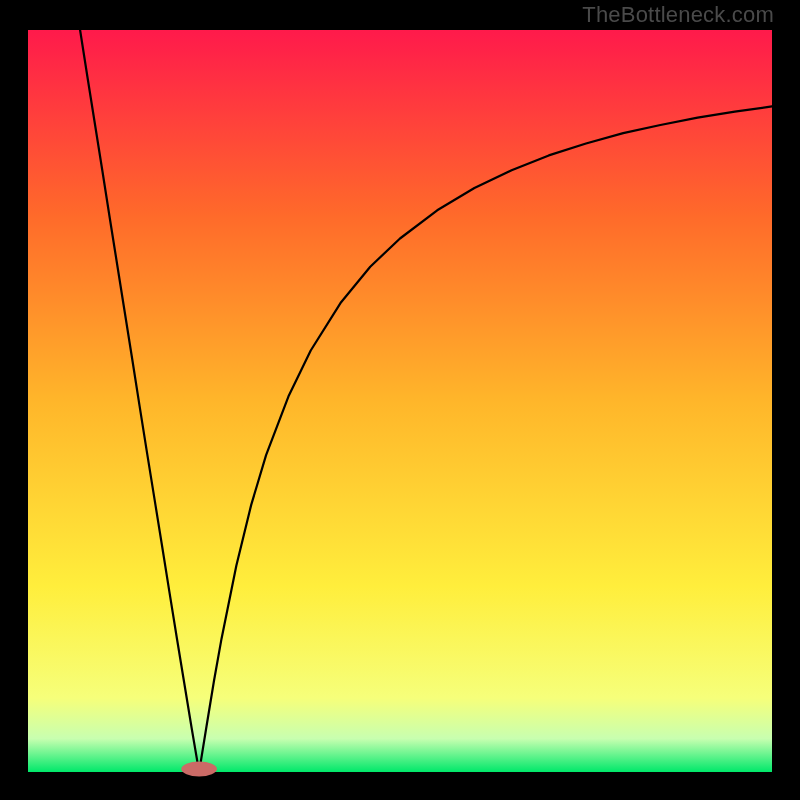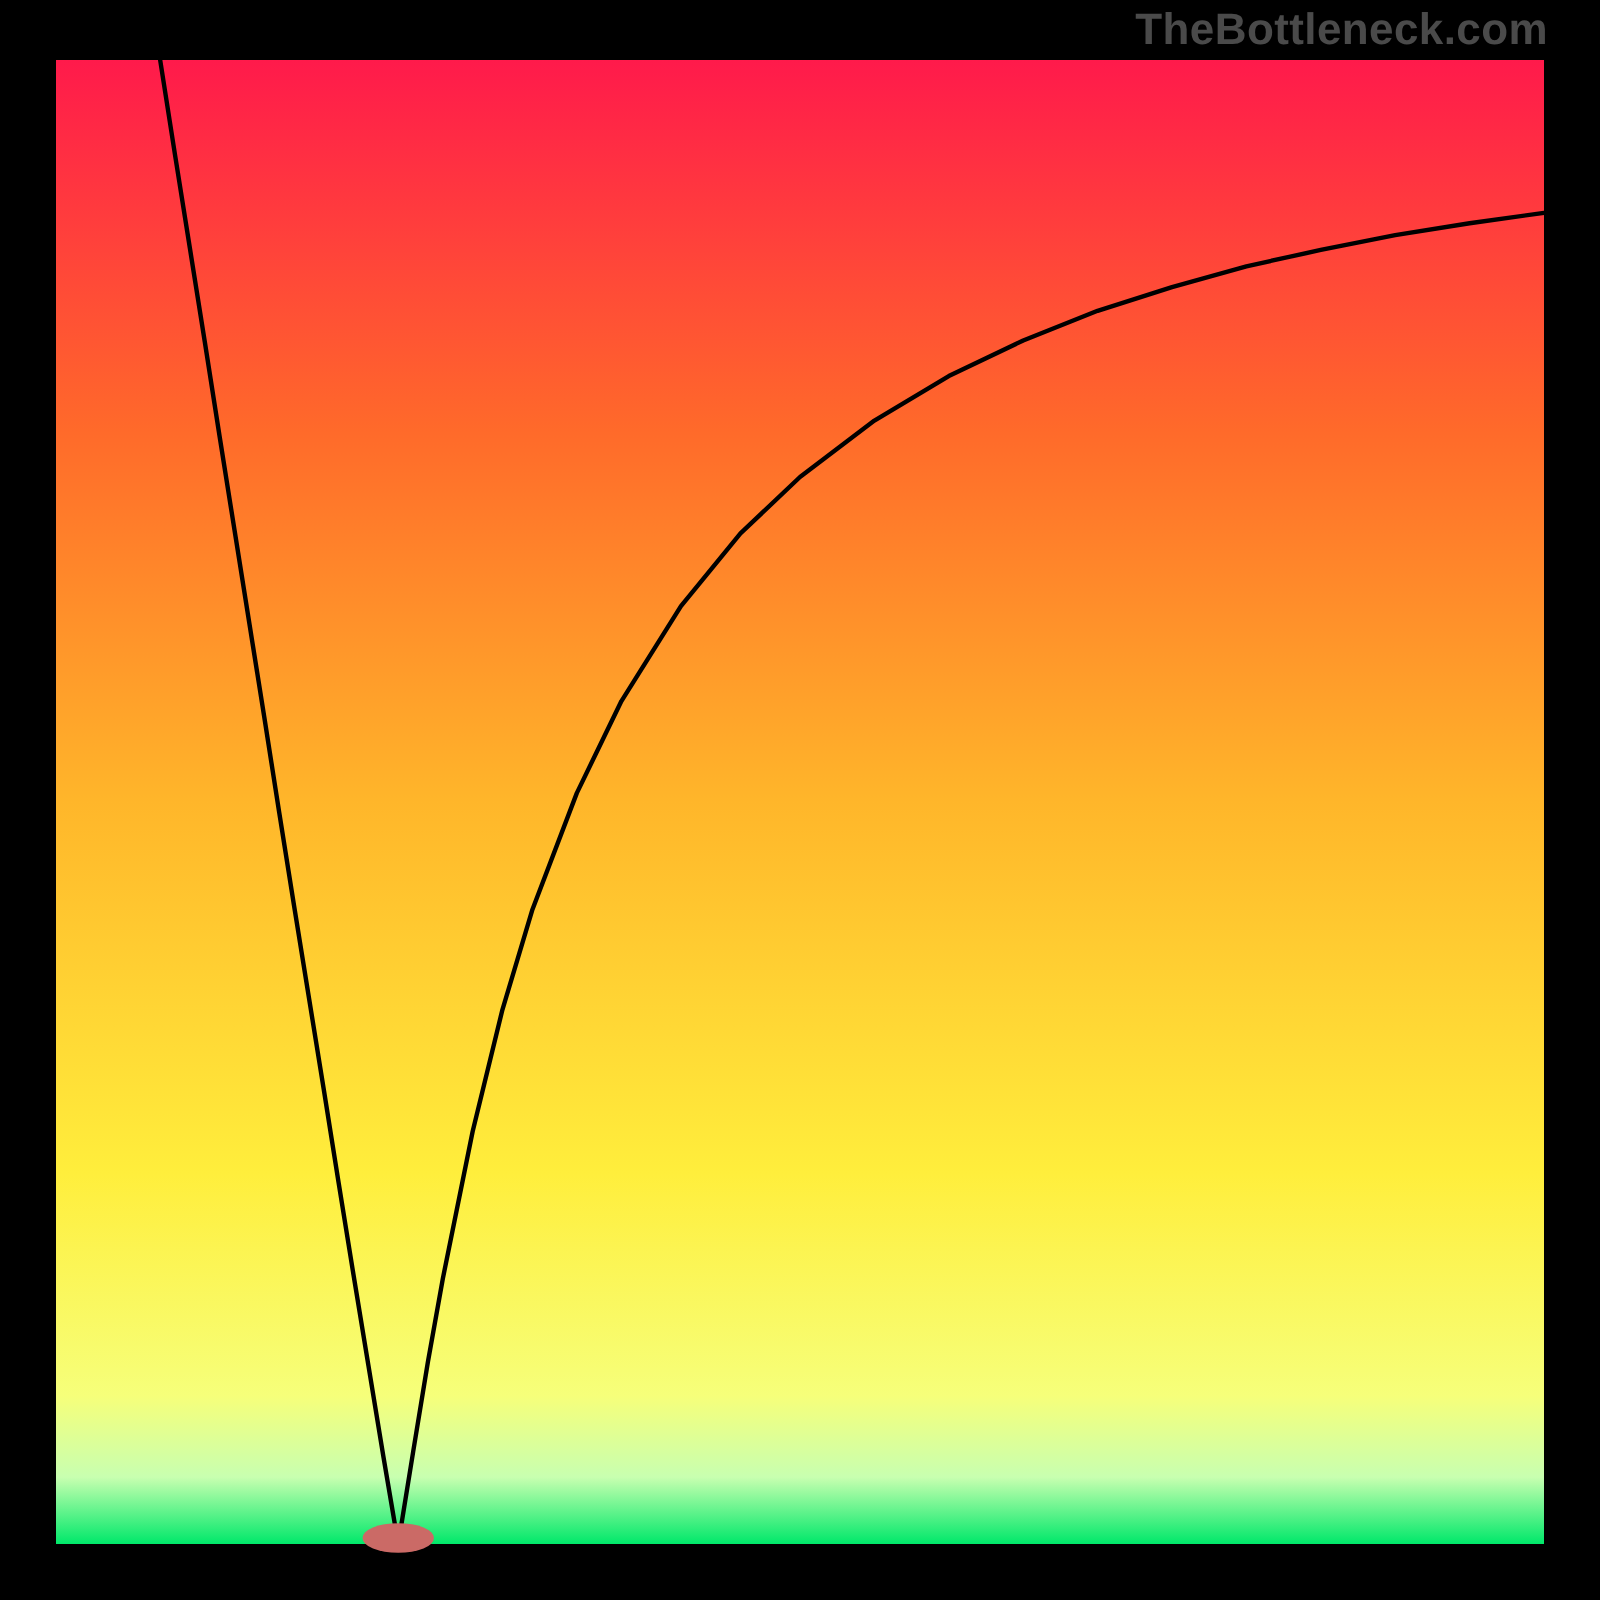--- a/index.html
+++ b/index.html
@@ -16,21 +16,21 @@
     height: 800px;
     background: #000;
     position: relative;
   }
   .attribution {
     position: absolute;
     top: 2px;
     right: 26px;
     color: #4a4a4a;
     font-size: 22px;
-    font-weight: bold;
+    font-weight: normal;
     letter-spacing: 0.2px;
     z-index: 5;
   }
   svg {
     display: block;
   }
 </style>
 </head>
 <body>
 

